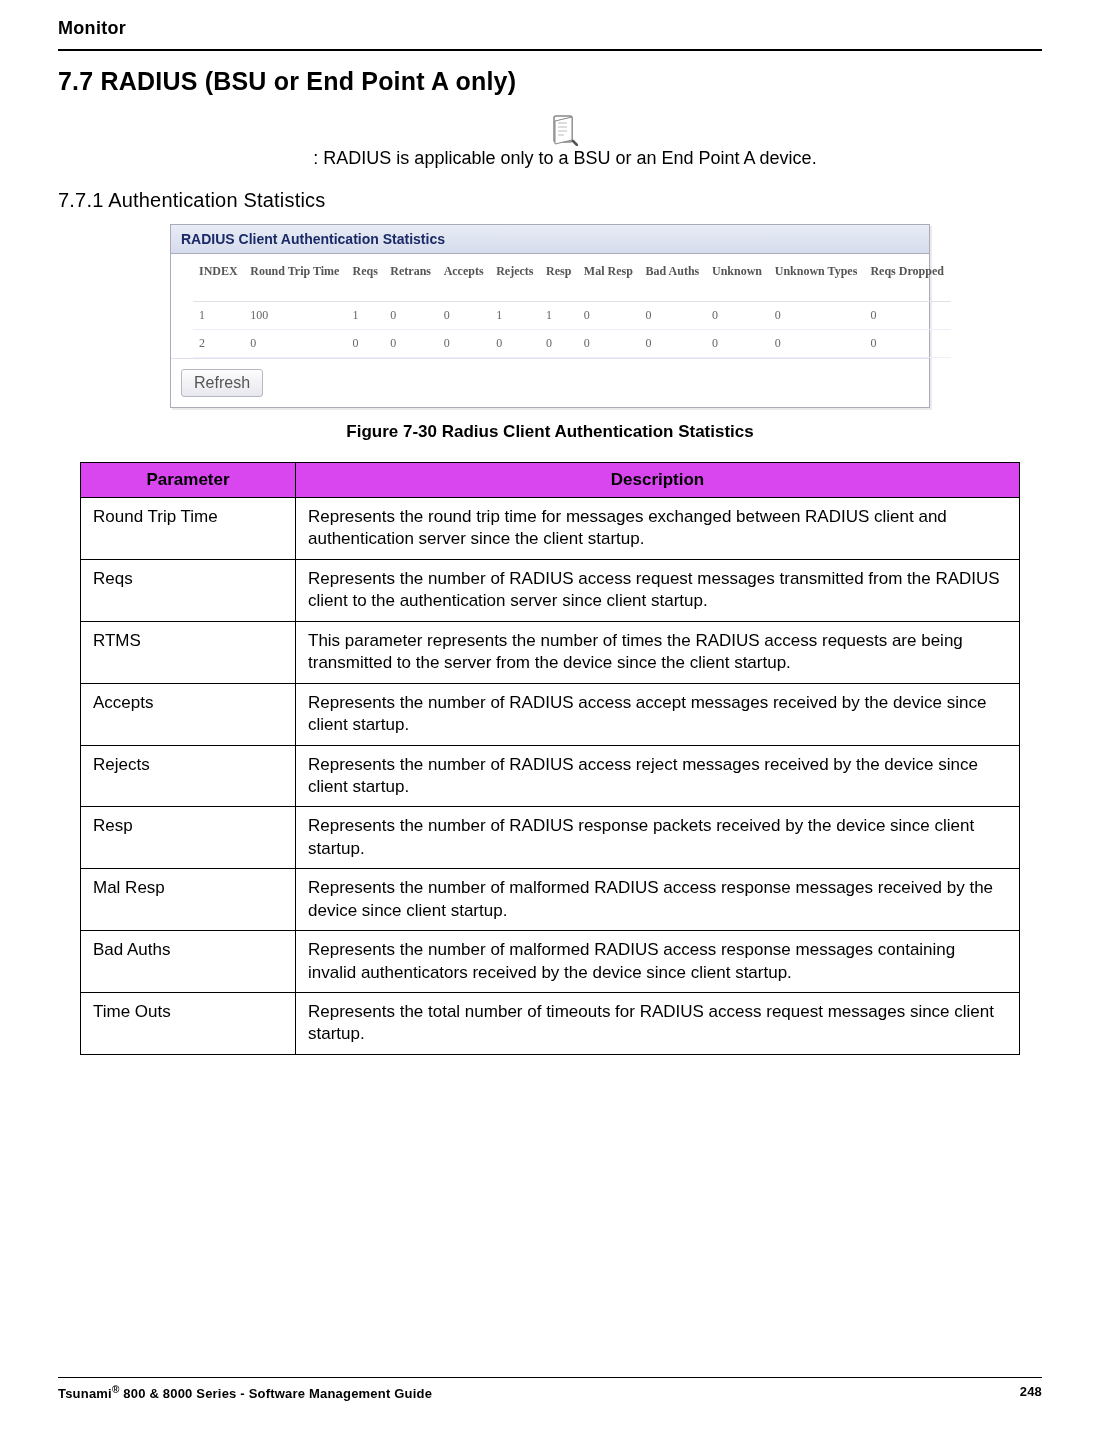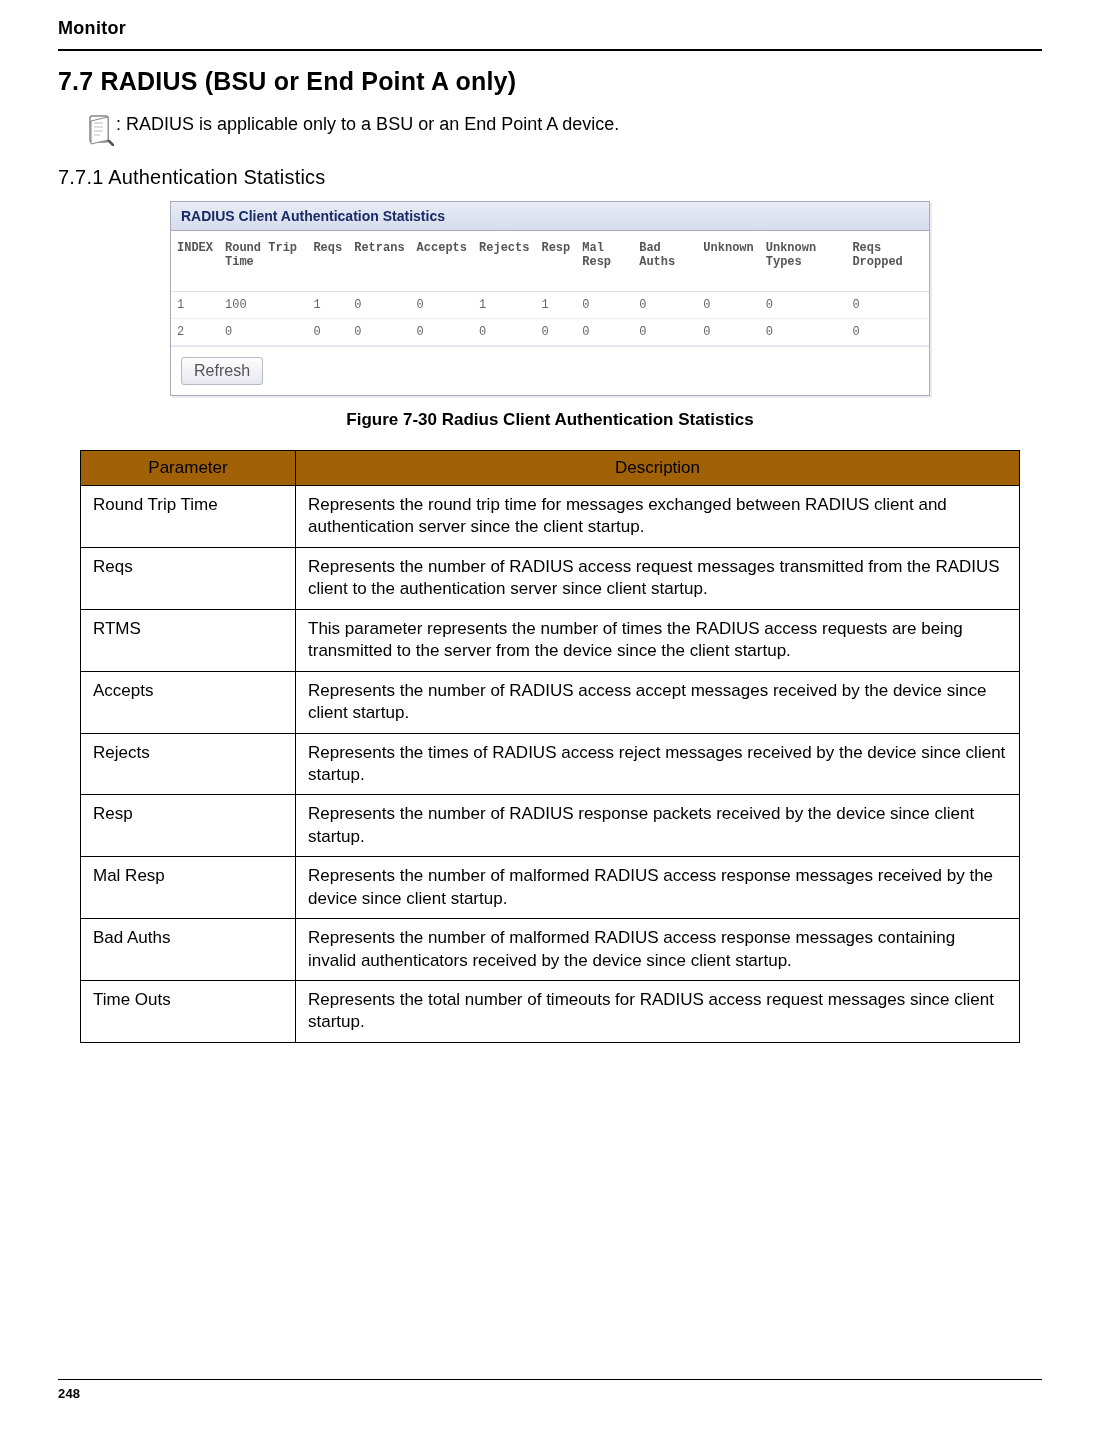--- a/index.html
+++ b/index.html
@@ -30,23 +30,24 @@
     margin: 0 0 16px 0;
   }
   h1.section {
     font-size: 25px;
     font-weight: 900;
     margin: 10px 0 18px 0;
     letter-spacing: 0.2px;
   }
   .note-row {
     display: flex;
-    align-items: flex-start;
+    align-items: center;
     margin: 14px 0 20px 30px;
     gap: 2px;
+    flex-direction: column;
   }
   .note-icon {
     width: 26px; height: 32px;
     flex: 0 0 auto;
   }
   .note-text {
     font-size: 18px;
   }
   h2.subsection {
     font-size: 20px;
@@ -74,21 +75,22 @@
     color: #1a2a66;
     font-weight: bold;
     font-size: 14px;
     padding: 6px 10px;
     border-bottom: 1px solid #aab;
     font-family: Verdana, Tahoma, sans-serif;
   }
   table.ss {
     width: 100%;
     border-collapse: collapse;
-    font-family: Liberation Mono, monospace;
+    font-family: Liberation Serif, serif;
+    margin-left: 22px;
   }
   table.ss th {
     font-size: 12px;
     font-weight: bold;
     color: #555;
     text-align: left;
     padding: 10px 6px 22px 6px;
     vertical-align: top;
     border-bottom: 1px solid #e0e0e8;
   }
@@ -120,24 +122,24 @@
     font-size: 17px;
     margin: 14px 0 20px 0;
   }
   table.params {
     width: 940px;
     margin: 6px auto 0 auto;
     border-collapse: collapse;
     font-size: 17px;
   }
   table.params th {
-    background: #a16207;
+    background: #d946ef;
     border: 1.5px solid #000;
     padding: 7px 0;
-    font-weight: normal;
+    font-weight: bold;
     text-align: center;
   }
   table.params td {
     border: 1px solid #000;
     padding: 8px 12px;
     vertical-align: top;
     line-height: 1.32;
   }
   table.params td.pcell {
     width: 190px;
@@ -269,21 +271,21 @@
       <tr>
           <td class="pcell">RTMS</td>
           <td>This parameter represents the number of times the RADIUS access requests are being transmitted to the server from the device since the client startup.</td>
         </tr>
       <tr>
           <td class="pcell">Accepts</td>
           <td>Represents the number of RADIUS access accept messages received by the device since client startup.</td>
         </tr>
       <tr>
           <td class="pcell">Rejects</td>
-          <td>Represents the times of RADIUS access reject messages received by the device since client startup.</td>
+          <td>Represents the number of RADIUS access reject messages received by the device since client startup.</td>
         </tr>
       <tr>
           <td class="pcell">Resp</td>
           <td>Represents the number of RADIUS response packets received by the device since client startup.</td>
         </tr>
       <tr>
           <td class="pcell">Mal Resp</td>
           <td>Represents the number of malformed RADIUS access response messages received by the device since client startup.</td>
         </tr>
       <tr>
@@ -295,15 +297,18 @@
           <td>Represents the total number of timeouts for RADIUS access request messages since client startup.</td>
         </tr>
     </tbody>
   </table>
 
 </div>
 
 <div class="footer">
   <hr class="hr-bot">
   <div class="footer-row">
+    <span>
+      <span>Tsunami</span><span class="sup">®</span><span> 800 &amp; 8000 Series - Software Management Guide</span>
+    </span>
     <span>248</span>
   </div>
 </div>
 
 </body></html>

